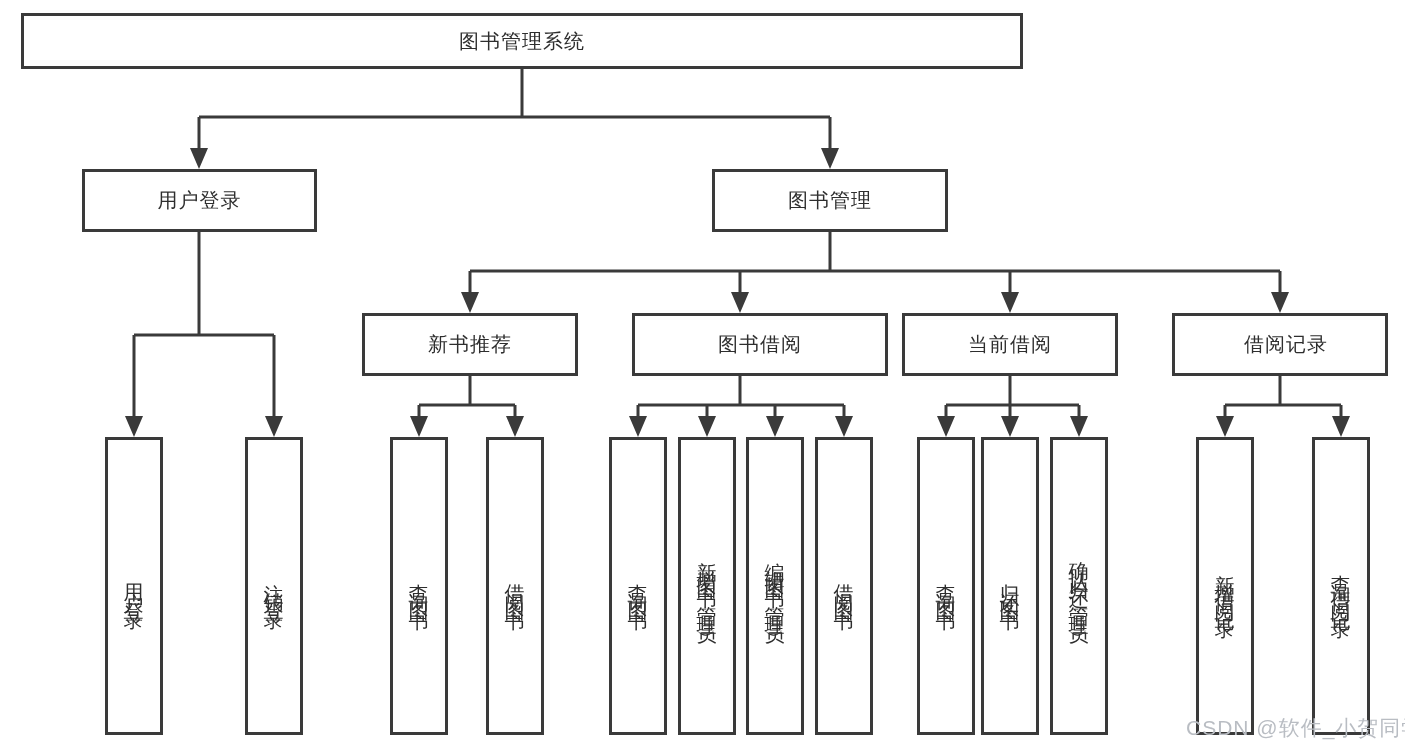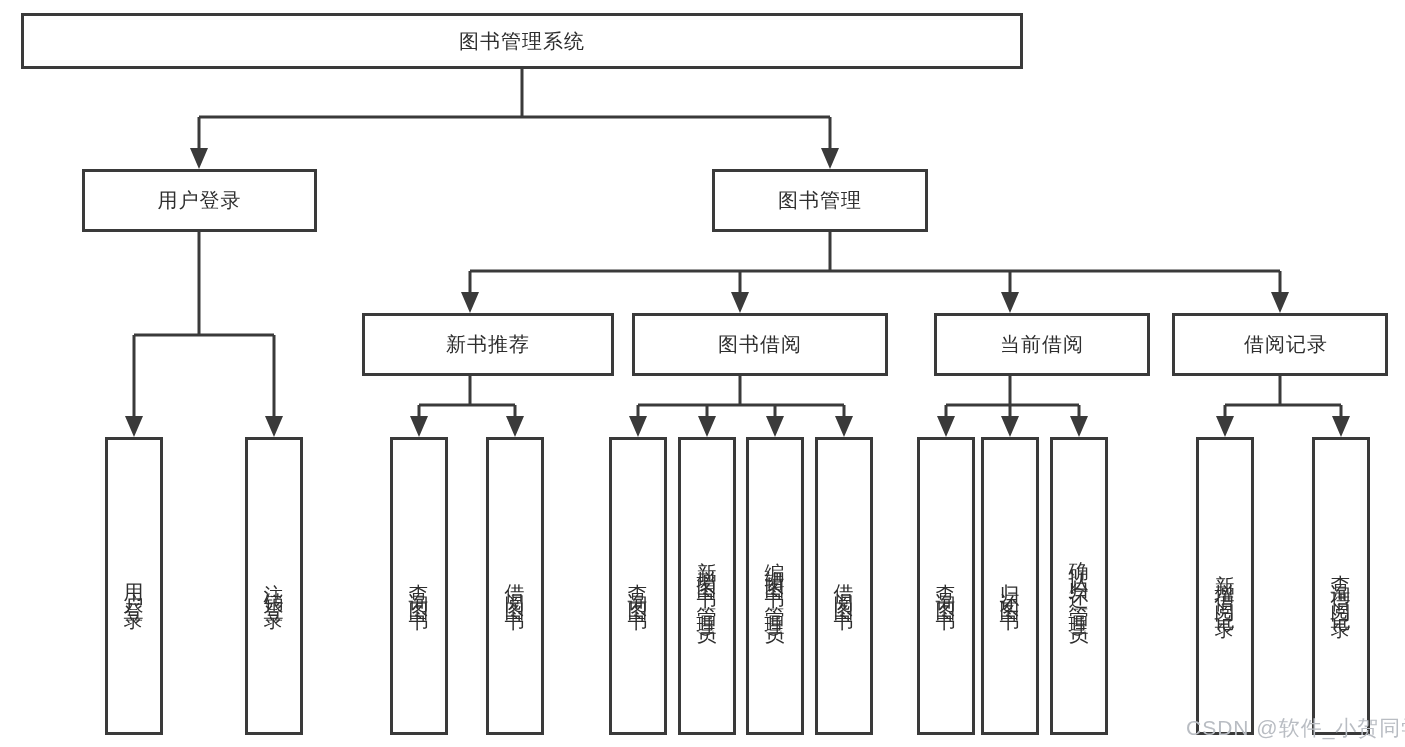--- a/index.html
+++ b/index.html
@@ -74,31 +74,31 @@
          M1216 416h18L1225 437Z M1332 416h18L1341 437Z" fill="#3a3a3a" stroke="none"></path>
   </svg>
 
   <div class="box" style="left:21px;top:13px;width:1002px;height:56px;text-align:right;">
     <span>图书管理系统</span>
   </div>
 
   <div class="box" style="left:82px;top:169px;width:235px;height:63px;">
     <span>用户登录</span>
   </div>
-  <div class="box" style="left:712px;top:169px;width:216px;height:63px;">
+  <div class="box" style="left:712px;top:169px;width:236px;height:63px;">
     <span>图书管理</span>
   </div>
 
-  <div class="box" style="left:362px;top:313px;width:252px;height:63px;">
+  <div class="box" style="left:362px;top:313px;width:216px;height:63px;">
     <span>新书推荐</span>
   </div>
   <div class="box" style="left:632px;top:313px;width:256px;height:63px;">
     <span>图书借阅</span>
   </div>
-  <div class="box" style="left:902px;top:313px;width:216px;height:63px;margin-left:32px;">
+  <div class="box" style="left:902px;top:313px;width:216px;height:63px;">
     <span>当前借阅</span>
   </div>
   <div class="box" style="left:1172px;top:313px;width:216px;height:63px;padding-left:12px;">
     <span>借阅记录</span>
   </div>
 
   <div class="vbox" style="left:105px;top:437px;width:58px;height:298px;">
     <span class="vtext">用户登录</span>
   </div>
   <div class="vbox" style="left:245px;top:437px;width:58px;height:298px;">

